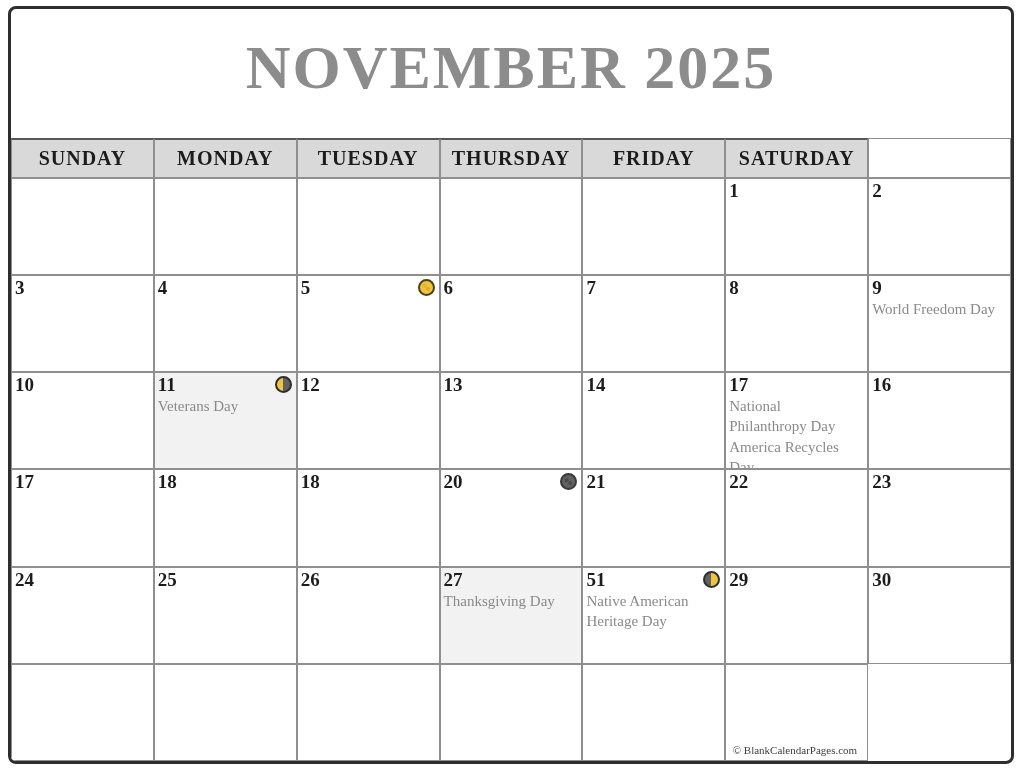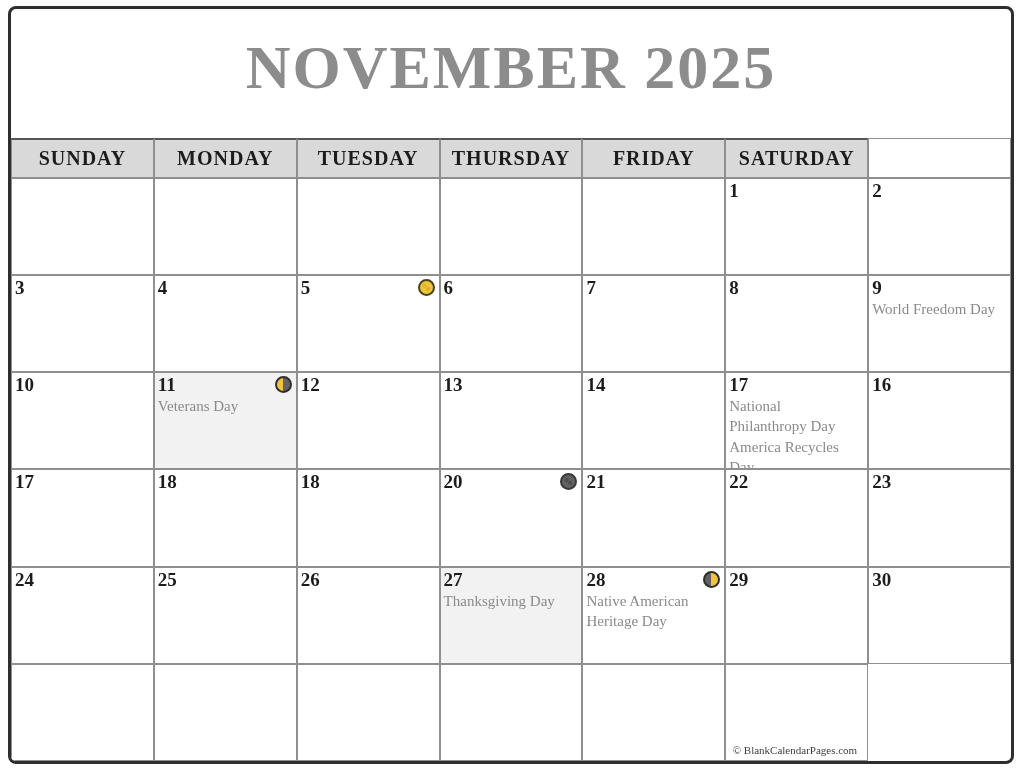--- a/index.html
+++ b/index.html
@@ -192,21 +192,21 @@
         <div class="daynum">25</div>
       </div>
       <div class="cell">
         <div class="daynum">26</div>
       </div>
       <div class="cell shaded">
         <div class="daynum">27</div>
         <div class="holiday">Thanksgiving Day</div>
       </div>
       <div class="cell">
-        <div class="daynum">28</div>
+        <div class="daynum">51</div>
         <span class="moon first-quarter"></span>
         <div class="holiday">Native American Heritage Day</div>
       </div>
       <div class="cell">
         <div class="daynum">29</div>
       </div>
       <div class="cell">
         <div class="daynum">30</div>
       </div>
       <div class="cell">

